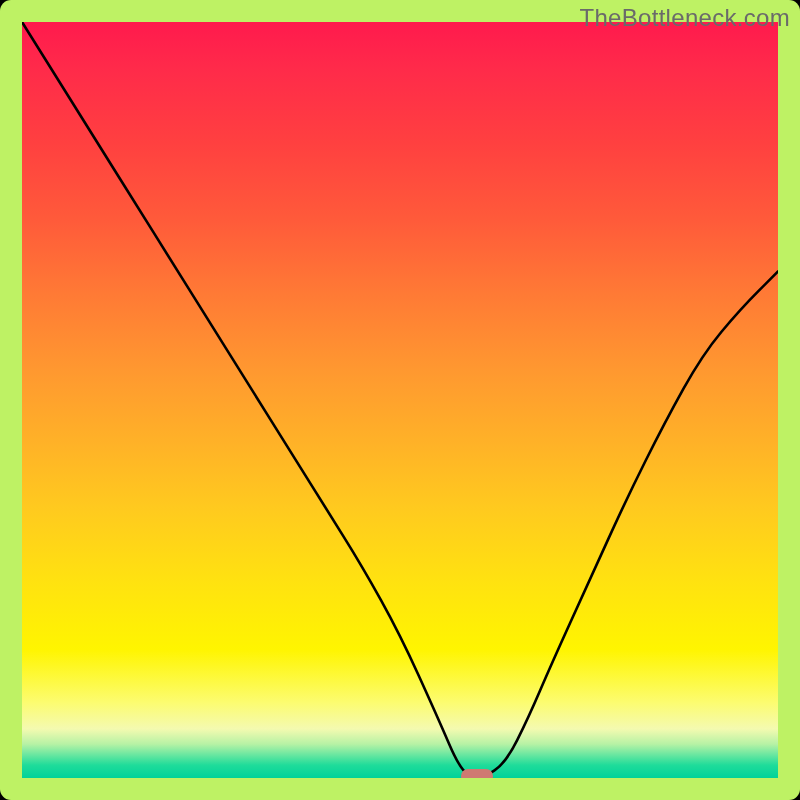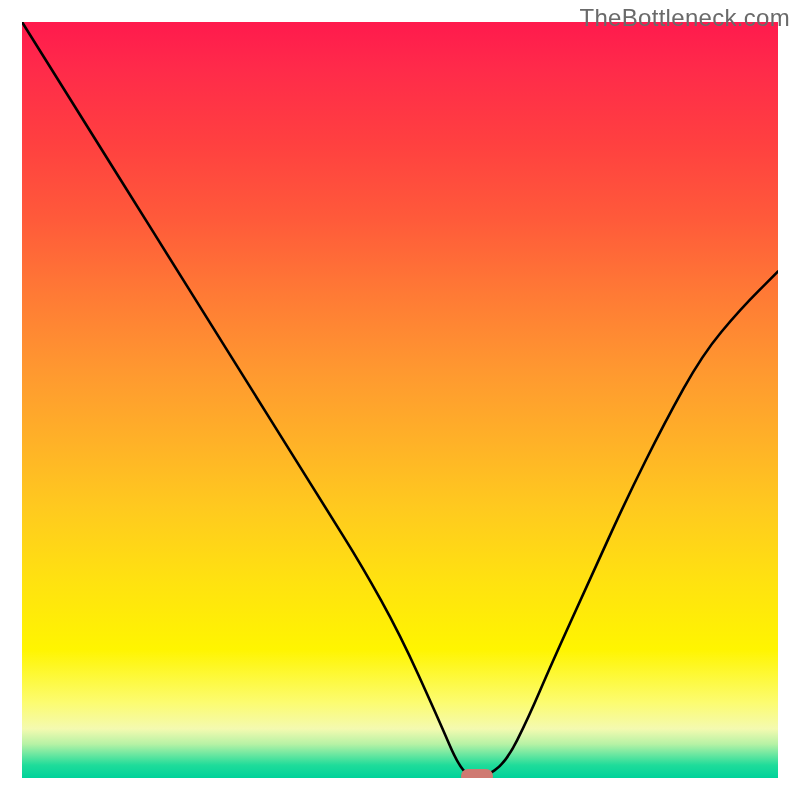--- a/index.html
+++ b/index.html
@@ -8,21 +8,22 @@
     width: 800px;
     height: 800px;
     background: #000;
     overflow: hidden;
     font-family: Arial, Helvetica, sans-serif;
   }
   .frame {
     position: relative;
     width: 800px;
     height: 800px;
-    background: #ffffff;
+    background: #bef264;
+    border-radius: 11px;
   }
   .watermark {
     position: absolute;
     top: 4px;
     right: 10px;
     z-index: 50;
     color: #6a6a6a;
     font-size: 24px;
     font-weight: 500;
     letter-spacing: 0.3px;

